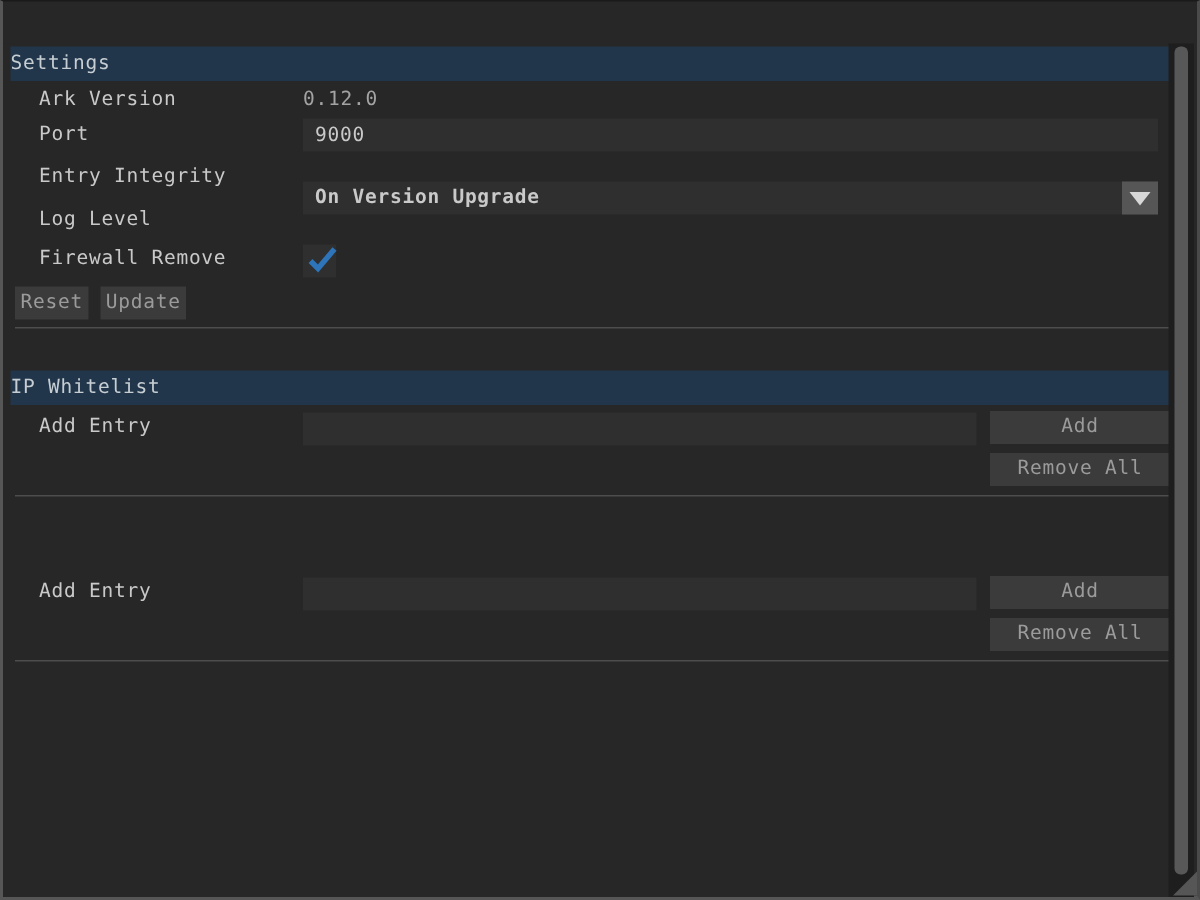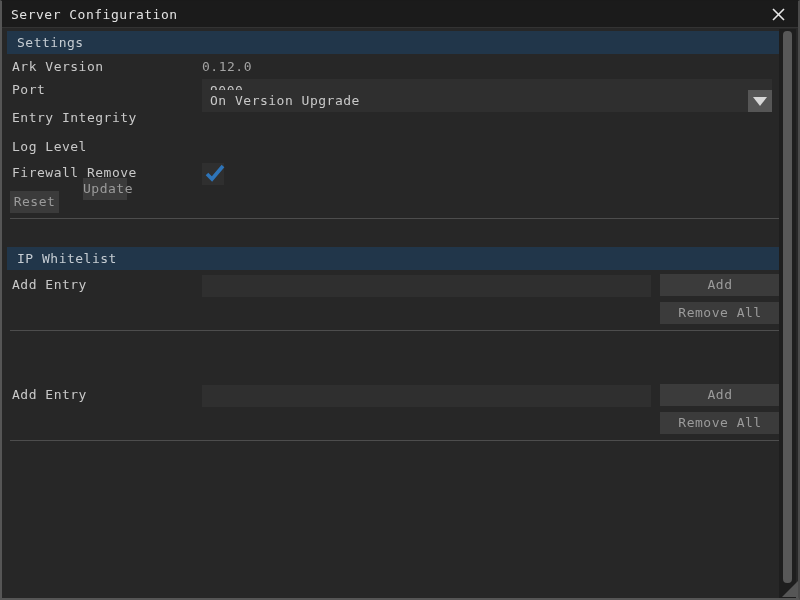--- a/index.html
+++ b/index.html
@@ -30,24 +30,24 @@
   .close-btn {
     position: absolute; right: 8px; top: 3px; width: 24px; height: 21px;
     display: flex; align-items: center; justify-content: center; cursor: pointer;
   }
   .content {
     position: absolute; left: 0; top: 28px; width: 778px; height: 569px;
     background: #272727;
   }
   .section-header {
     position: absolute; left: 5px; width: 774px; height: 23px;
-    background: #21364a; color: #c6cdd3; line-height: 23px; padding-left: 10px;
+    background: #21364a; color: #c6cdd3; line-height: 23px; 
     letter-spacing: 0.5px;
   }
-  .field-label { position: absolute; left: 10px; color: #c9c9c9; letter-spacing: 0.5px; }
+  .field-label { position: absolute; left: 24px; color: #c9c9c9; letter-spacing: 0.5px; }
   .static-value { position: absolute; left: 200px; color: #a3a3a3; letter-spacing: 0.5px; }
   .text-input {
     position: absolute; left: 200px; height: 22px;
     background: #2f2f2f; border: none; outline: none;
     color: #c9c9c9; font: inherit; letter-spacing: 0.5px;
     padding: 0 8px;
   }
   .dropdown {
     position: absolute; left: 200px; width: 570px; height: 22px;
     background: #2f2f2f; cursor: pointer;
@@ -87,59 +87,50 @@
     position: absolute; right: 0; bottom: 0; width: 0; height: 0;
     border-left: 16px solid transparent; border-bottom: 16px solid #565656;
     cursor: nwse-resize;
   }
 </style>
 </head>
 <body>
 
 <div class="window">
 
-  <div class="titlebar">
-    <span class="title">Server Configuration</span>
-    <div class="close-btn">
-      <svg width="15" height="15" viewBox="0 0 15 15">
-        <line x1="2" y1="2" x2="13" y2="13" stroke="#e8e8e8" stroke-width="1.6"></line>
-        <line x1="13" y1="2" x2="2" y2="13" stroke="#e8e8e8" stroke-width="1.6"></line>
-      </svg>
-    </div>
-  </div>
 
   <div class="content">
 
     <div class="section-header" style="top:2px;">Settings</div>
 
     <span class="field-label" style="top:30px;">Ark Version</span>
     <span class="static-value" style="top:30px;">0.12.0</span>
 
     <span class="field-label" style="top:53px;">Port</span>
     <input class="text-input" style="top: 50px; width: 570px;" value="9000">
 
     <span class="field-label" style="top:81px;">Entry Integrity</span>
-    <div class="dropdown" style="top:61px;">
+    <div class="dropdown" style="top:92px;font-weight:bold;">
       <span class="dd-text">On Version Upgrade</span>
       <div class="dd-arrow-btn">
         <div class="dd-arrow"></div>
       </div>
     </div>
 
     <span class="field-label" style="top:110px;">Log Level</span>
 
     <span class="field-label" style="top:136px;">Firewall Remove</span>
     <div class="checkbox" style="top:134px;">
       <svg width="26" height="26" viewBox="0 0 26 26">
         <polyline points="6,14 11,19 22,6" fill="none" stroke="#2e74b8" stroke-width="3.6"></polyline>
       </svg>
     </div>
 
     <button class="btn" style="left:8px; top:162px; width:49px;">Reset</button>
-    <button class="btn" style="left:65px; top:149px; width:44px;margin-left:16px;">Update</button>
+    <button class="btn" style="left:65px; top:162px; width:57px;">Update</button>
 
     <div class="divider" style="top:189px;"></div>
 
     <div class="section-header" style="top:218px;">IP Whitelist</div>
 
     <span class="field-label" style="top:248px;">Add Entry</span>
     <input class="text-input" style="top: 246px; width: 449px;" value="">
     <button class="btn" style="left:658px; top:245px; width:120px;">Add</button>
     <button class="btn" style="left:658px; top:273px; width:120px;">Remove All</button>
 

